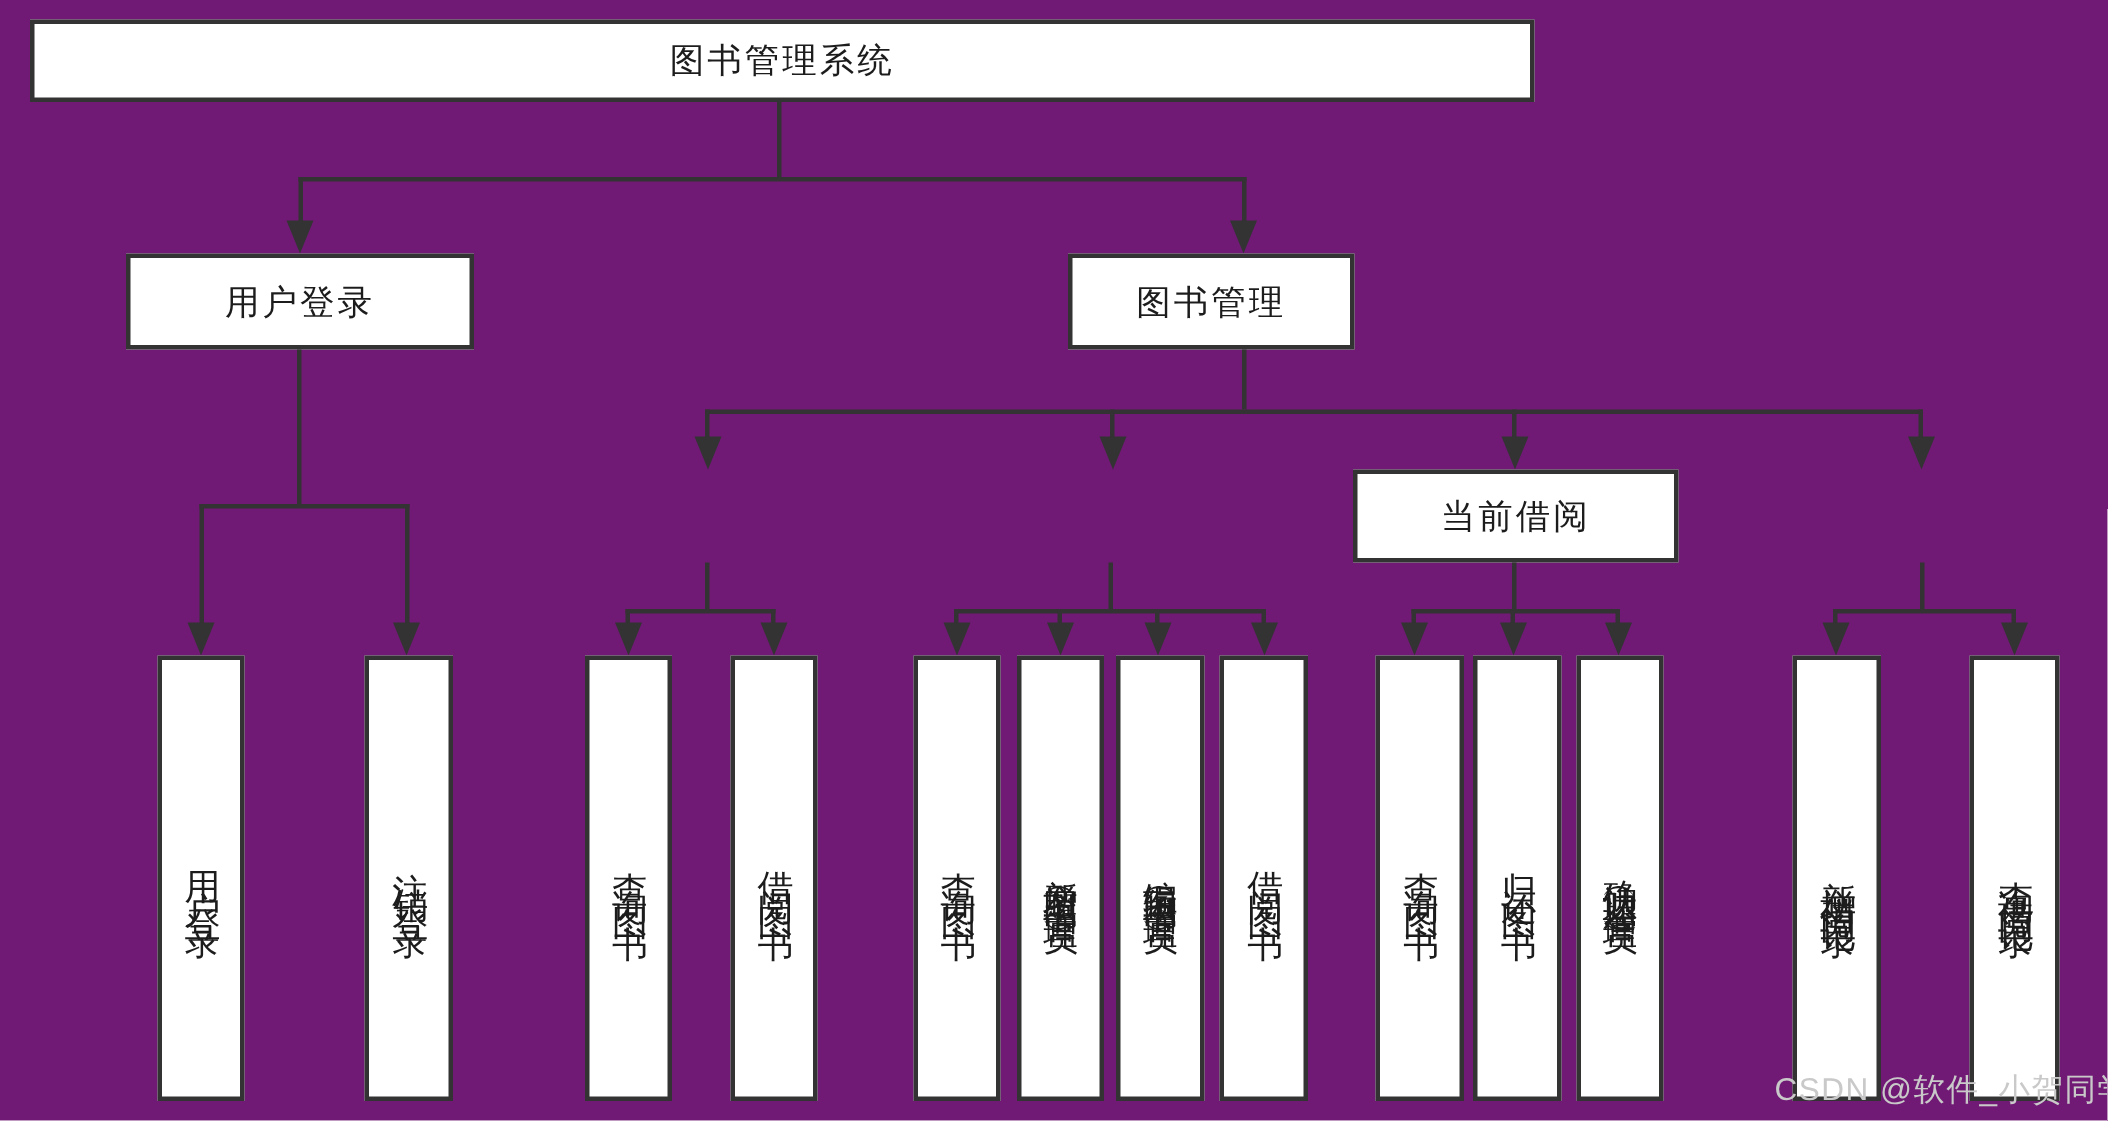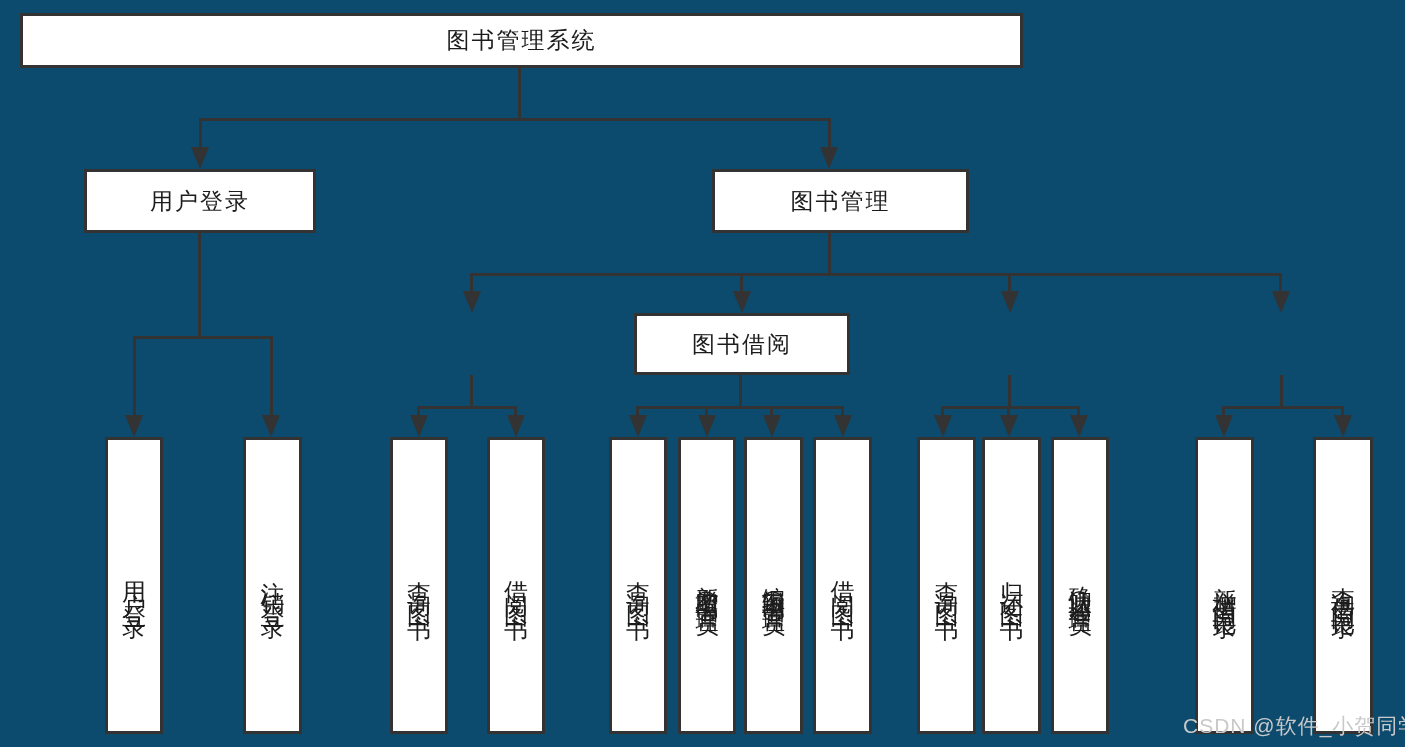--- a/index.html
+++ b/index.html
@@ -1,19 +1,19 @@
 <!DOCTYPE html>
 <html><head>
 <meta charset="utf-8">
 <style>
   html,body{margin:0;padding:0;background:#ffffff;}
   #canvas{
     position:relative;
     width:1405px;height:747px;
-    background:#0c4a6e;
+    background:#701a75;
     font-family:"Liberation Sans","DejaVu Sans",sans-serif;
     overflow:hidden;
   }
   .box{
     position:absolute;
     box-sizing:border-box;
     background:#ffffff;
     border:3px solid #333333;
     display:flex;
     align-items:center;
@@ -61,41 +61,41 @@
   <div class="box" style="left:20px;top:13px;width:1003px;height:55px;">图书管理系统</div>
 
   <div class="vline" style="left:518px;top:68px;height:50px;"></div>
   <div class="hline" style="left:199px;top:118px;width:632px;"></div>
   <div class="vline" style="left:199px;top:118px;height:30px;"></div>
   <div class="arrow" style="left:191px;top:147px;"></div>
   <div class="vline" style="left:828px;top:118px;height:30px;"></div>
   <div class="arrow" style="left:820px;top:147px;"></div>
 
   <div class="box" style="left:84px;top:169px;width:232px;height:64px;">用户登录</div>
-  <div class="box" style="left:712px;top:169px;width:257px;height:64px;">图书管理</div>
+  <div class="box" style="left:712px;top:169px;width:191px;height:64px;">图书管理</div>
 
   <div class="vline" style="left:198px;top:233px;height:103px;"></div>
   <div class="hline" style="left:133px;top:336px;width:140px;"></div>
   <div class="vline" style="left:133px;top:336px;height:80px;"></div>
   <div class="arrow" style="left:125px;top:415px;"></div>
   <div class="vline" style="left:270px;top:336px;height:80px;"></div>
   <div class="arrow" style="left:262px;top:415px;"></div>
 
   <div class="vline" style="left:828px;top:233px;height:40px;"></div>
   <div class="hline" style="left:470px;top:273px;width:812px;"></div>
   <div class="vline" style="left:470px;top:273px;height:20px;"></div>
   <div class="arrow" style="left:463px;top:291px;"></div>
   <div class="vline" style="left:740px;top:273px;height:20px;"></div>
   <div class="arrow" style="left:733px;top:291px;"></div>
   <div class="vline" style="left:1008px;top:273px;height:20px;"></div>
   <div class="arrow" style="left:1001px;top:291px;"></div>
   <div class="vline" style="left:1279px;top:273px;height:20px;"></div>
   <div class="arrow" style="left:1272px;top:291px;"></div>
 
-  <div class="box" style="left:634px;top:313px;width:216px;height:62px;">图书借阅</div>
+  <div class="box" style="left:902px;top:313px;width:217px;height:62px;">当前借阅</div>
 
   <div class="vline" style="left:470px;top:375px;height:31px;"></div>
   <div class="hline" style="left:417px;top:406px;width:100px;"></div>
   <div class="vline" style="left:417px;top:406px;height:11px;"></div>
   <div class="arrow" style="left:410px;top:415px;"></div>
   <div class="vline" style="left:514px;top:406px;height:11px;"></div>
   <div class="arrow" style="left:507px;top:415px;"></div>
 
   <div class="vline" style="left:739px;top:375px;height:31px;"></div>
   <div class="hline" style="left:636px;top:406px;width:208px;"></div>

